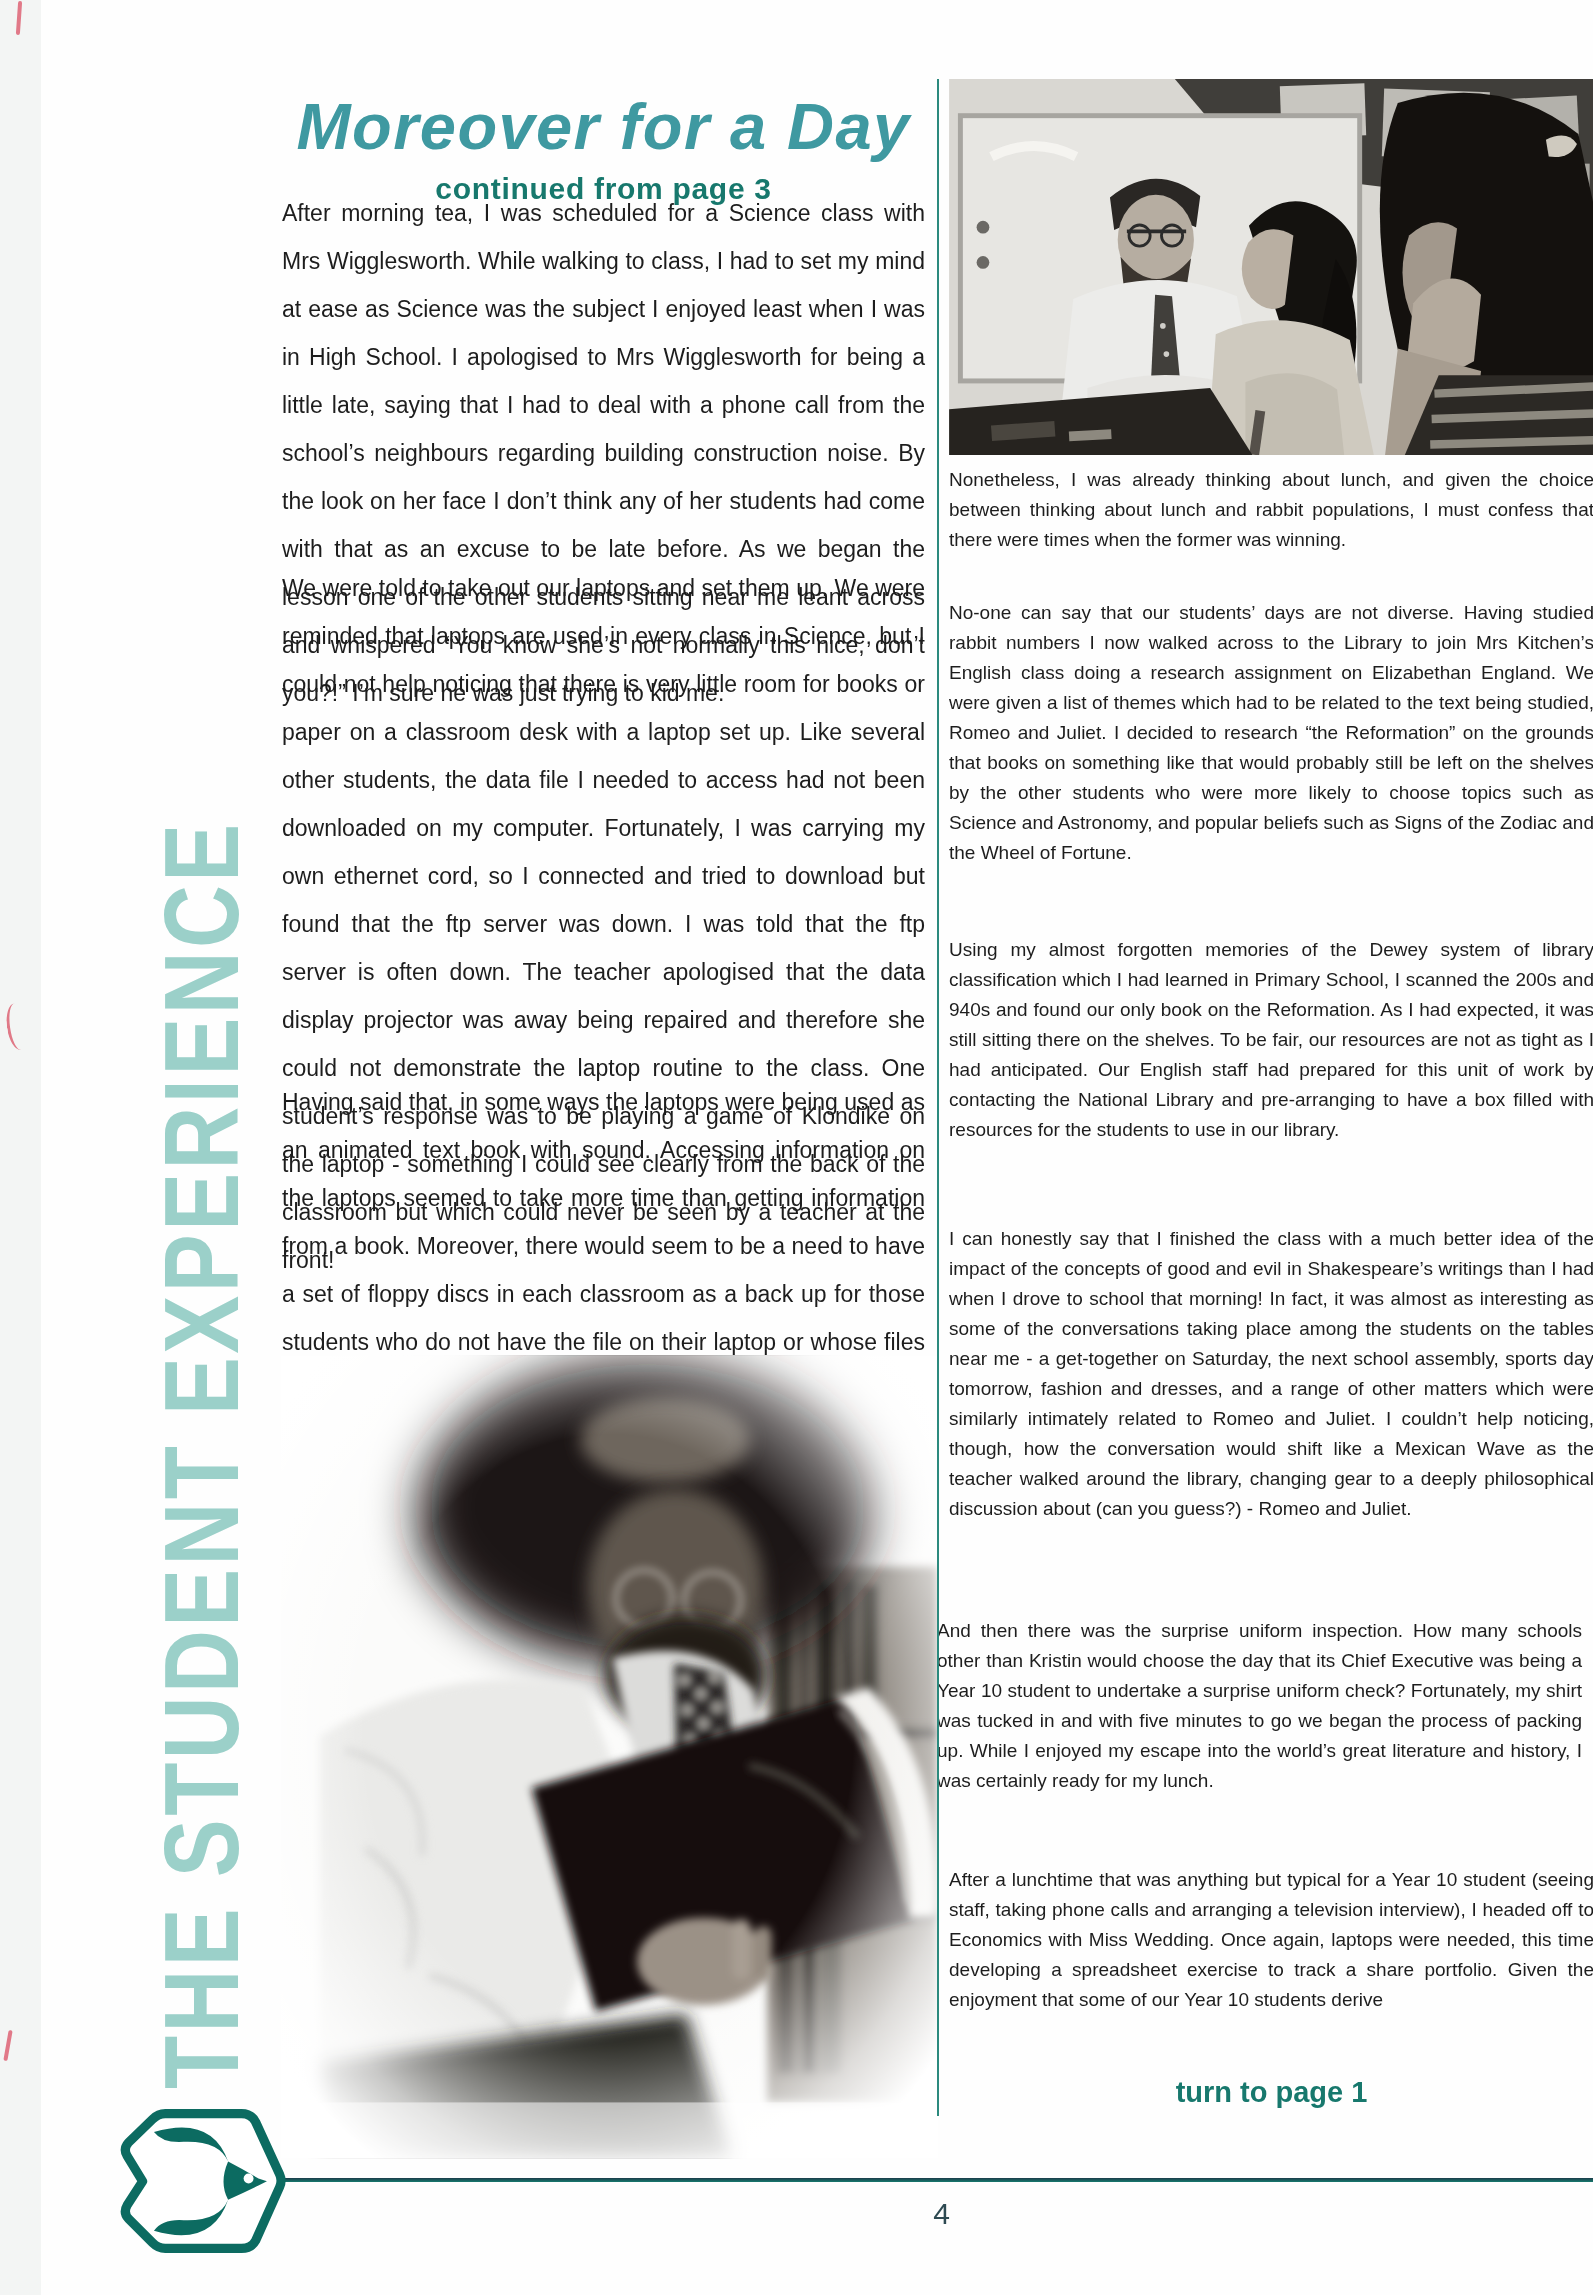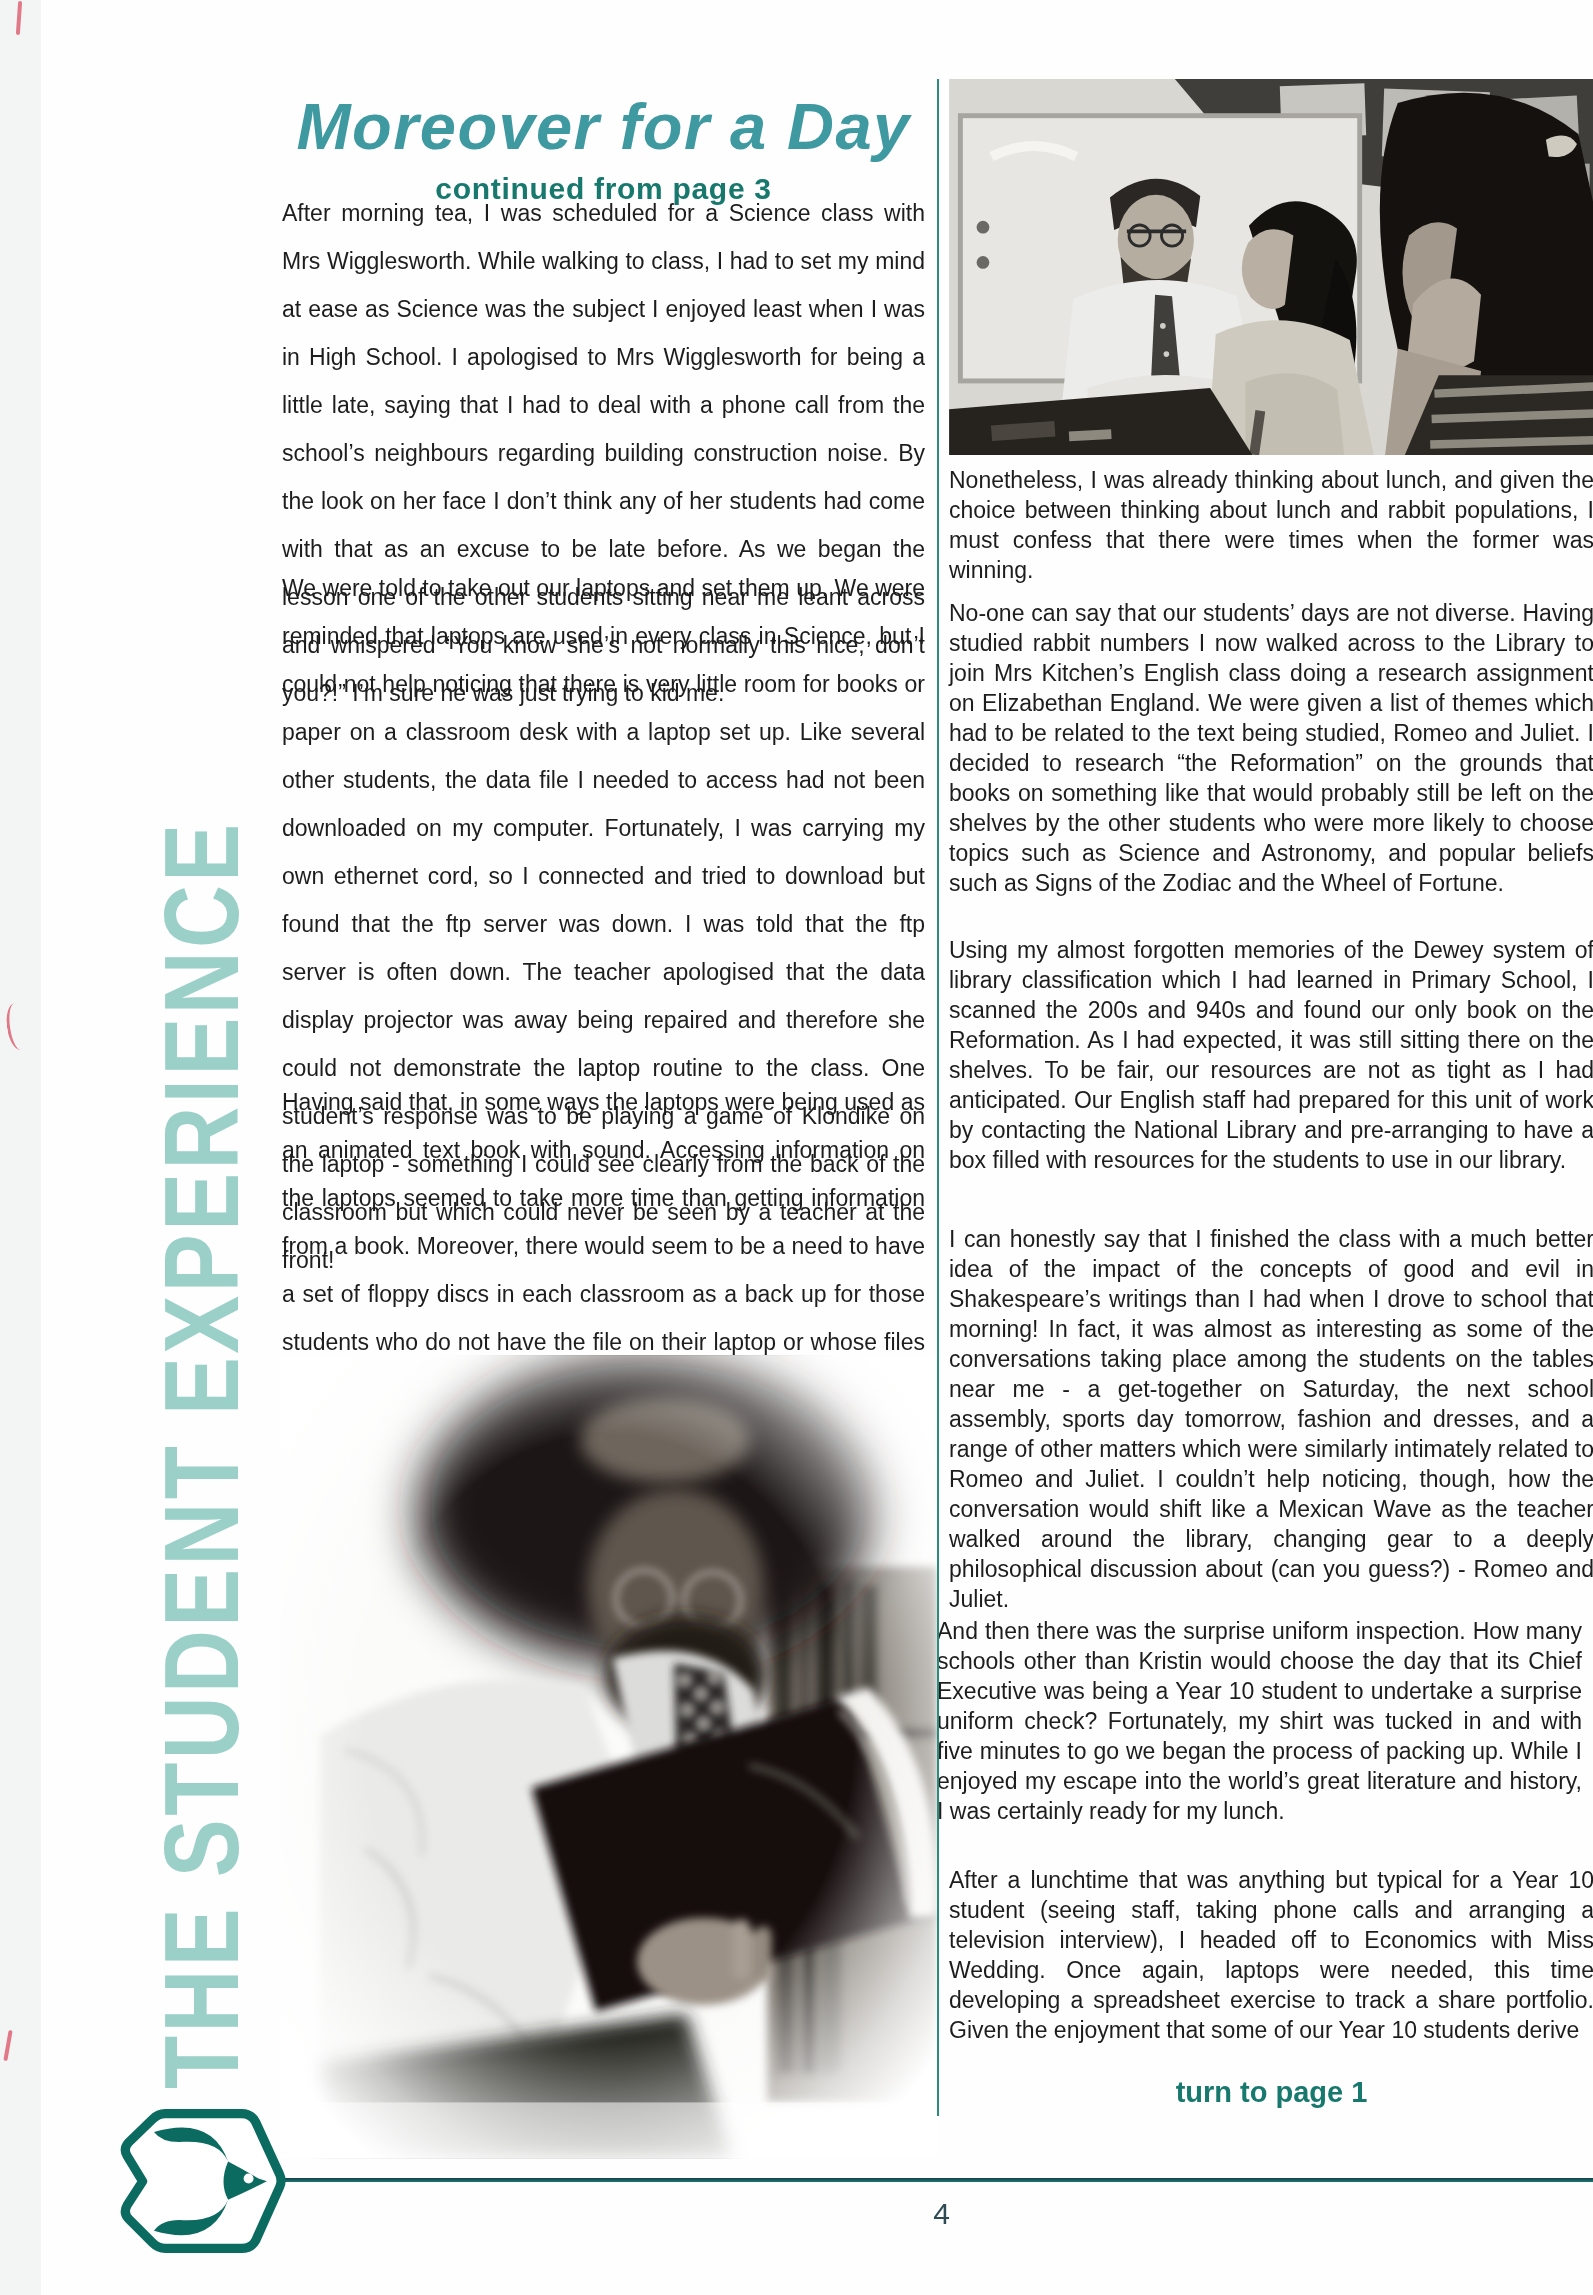--- a/index.html
+++ b/index.html
@@ -11,21 +11,21 @@
             transform-origin:0 0;transform:rotate(-90deg);white-space:nowrap;}
   .masthead span{display:inline-block;transform-origin:0 50%;transform:scaleX(.82);
             font-size:106px;font-weight:700;letter-spacing:4.2px;color:#9bd0c9;line-height:123px;}
   
   .title{position:absolute;left:282px;top:89px;width:643px;margin:0;text-align:center;
          font-size:65px;font-style:italic;font-weight:700;color:#3f99a1;letter-spacing:1.4px;}
   .subtitle{position:absolute;left:282px;top:172px;width:643px;margin:0;text-align:center;
          font-size:30px;font-weight:700;color:#17786d;letter-spacing:0.7px;}
   
   .body{position:absolute;margin:0;font-size:23px;line-height:48px;text-align:justify;color:#1d1d1d;}
-  .rbody{font-size:23px;line-height:30px;}
+  .rbody{font-size:19px;line-height:30px;}
   .lp1{left:282px;top:189px;width:643px;}
   .lp2{left:282px;top:564px;width:643px;}
   .lp3{left:282px;top:1078px;width:643px;}
   .lwrap{left:612px;top:1346px;width:313px;}
   .lp4{left:573px;top:1622px;width:353px;}
   .rp1{left:949px;top:465px;width:645px;}
   .rp2{left:949px;top:598px;width:645px;}
   .rp3{left:949px;top:935px;width:645px;}
   .rp4{left:949px;top:1224px;width:645px;}
   .rp5{left:899px;top:1616px;width:645px;margin-left:38px;}

